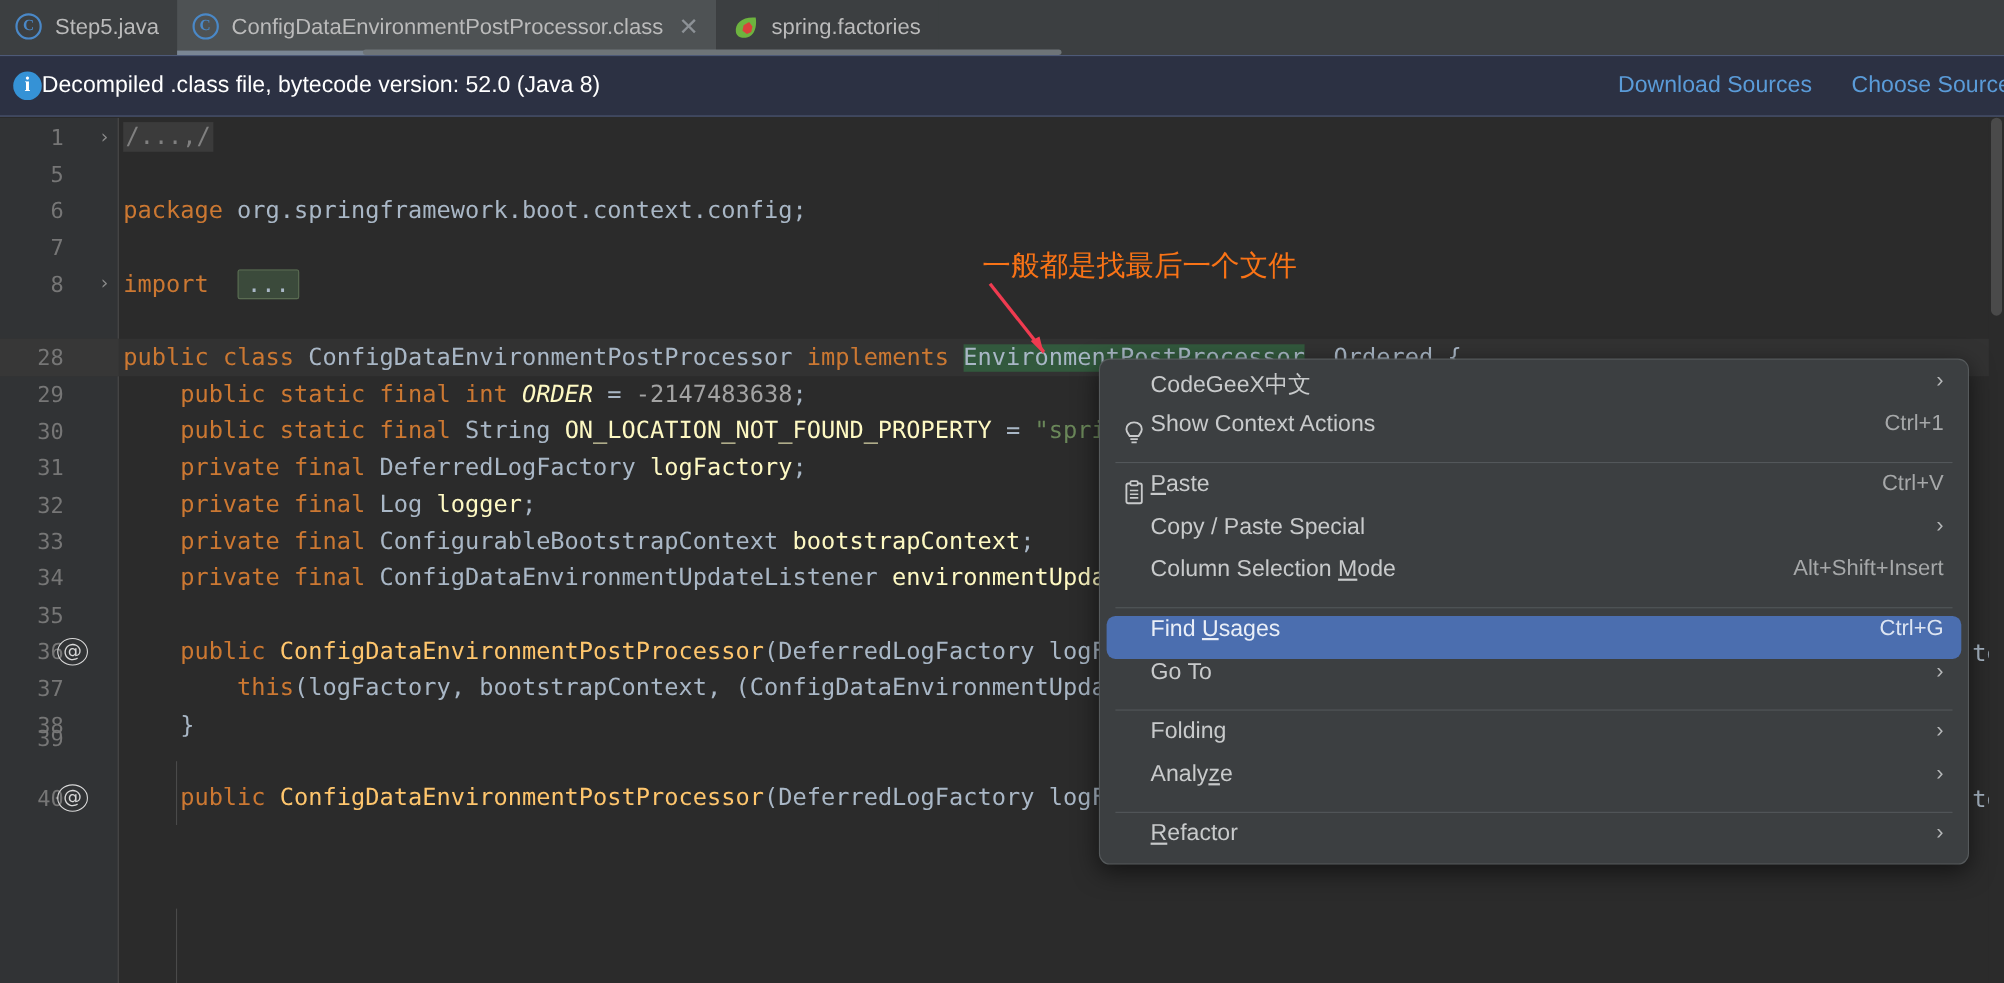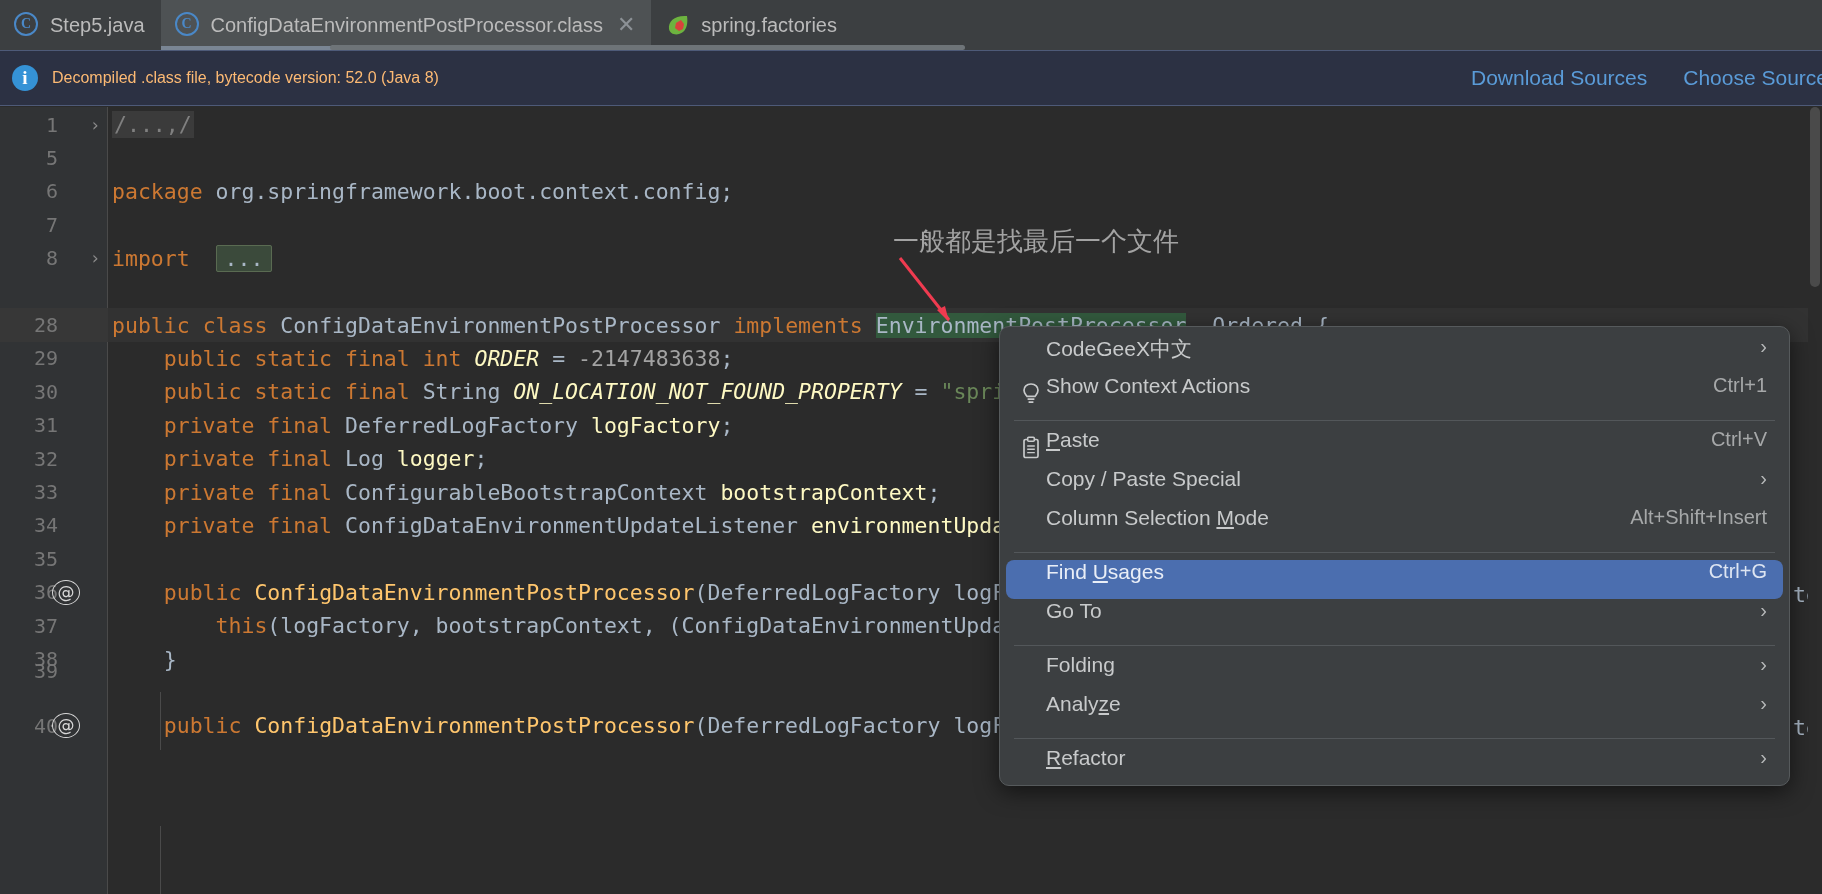--- a/index.html
+++ b/index.html
@@ -66,21 +66,21 @@
   }
   .info-ico {
     width: 26px; height: 26px; border-radius: 50%;
     background: #3592d6; color: #ffffff;
     font-size: 19px; font-weight: bold;
     font-family: "Liberation Serif", serif;
     display:flex; align-items:center; justify-content:center;
     flex: 0 0 26px;
   }
   .banner-text {
-    margin-left: 14px; color: #fdba74; font-size: 16px;
+    color: #ffffff; font-size: 21px;
   }
   .banner-links {
     margin-left: auto; display: flex; gap: 36px;
     padding-right: 0px; align-items: center;
   }
   .banner-link { color: #5a9bd8; font-size: 21px; white-space: nowrap; cursor: pointer; }
   .banner-link.clipped { margin-right: -34px; }
 
   
   .editor {
@@ -146,21 +146,21 @@
     background: #3b4a3b; border: 1px solid #5a6b52;
     padding: 0 8px; color: #a9b7c6; border-radius: 2px;
   }
   .indent-guide {
     position:absolute; width:1px; background:#4a4a4a;
   }
 
   
   .annot {
     position: absolute;
-    color: #a3a3a3;
+    color: #f97316;
     font-size: 26px;
     font-family: Liberation Sans, sans-serif;
     white-space: nowrap;
   }
   .arrowsvg { position:absolute; left:0; top:0; pointer-events:none; }
 
   
   .ctxmenu {
     position: absolute;
     left: 999px; top: 326px;
@@ -279,21 +279,21 @@
         <div class="row hl" style="top: 201.4px; padding-left: 16px;">
           <span class="lnum">28</span>
           <span class="ctext"><span class="kw">public</span><span class="pln"> </span><span class="kw">class</span><span class="pln"> </span><span class="typ">ConfigDataEnvironmentPostProcessor</span><span class="pln"> </span><span class="kw">implements</span><span class="pln"> </span><span class="typ selgreen">EnvironmentPostProcessor</span><span class="pln">, Ordered {</span></span>
         </div>
         <div class="row" style="top: 234.8px;">
           <span class="lnum">29</span>
           <span class="ctext"><span class="pln">    </span><span class="kw">public static final int</span><span class="pln"> </span><span class="fld" style="font-style: italic;">ORDER</span><span class="pln"> = </span><span class="num">-2147483638</span><span class="pln">;</span></span>
         </div>
         <div class="row" style="top: 268.2px;">
           <span class="lnum">30</span>
-          <span class="ctext"><span class="pln">    </span><span class="kw">public static final</span><span class="pln"> String </span><span class="fld" style="font-style: italic;">ON_LOCATION_NOT_FOUND_PROPERTY</span><span class="pln"> = </span><span class="str">"spring.co</span></span>
+          <span class="ctext"><span class="pln">    </span><span class="kw">public static final</span><span class="pln"> String </span><span class="fld" style="">ON_LOCATION_NOT_FOUND_PROPERTY</span><span class="pln"> = </span><span class="str">"spring.co</span></span>
         </div>
         <div class="row" style="top: 301.6px;">
           <span class="lnum">31</span>
           <span class="ctext"><span class="pln">    </span><span class="kw">private final</span><span class="pln"> DeferredLogFactory </span><span class="fld">logFactory</span><span class="pln">;</span></span>
         </div>
         <div class="row" style="top: 335px;">
           <span class="lnum">32</span>
           <span class="ctext"><span class="pln">    </span><span class="kw">private final</span><span class="pln"> Log </span><span class="fld">logger</span><span class="pln">;</span></span>
         </div>
         <div class="row" style="top: 368.4px;">

